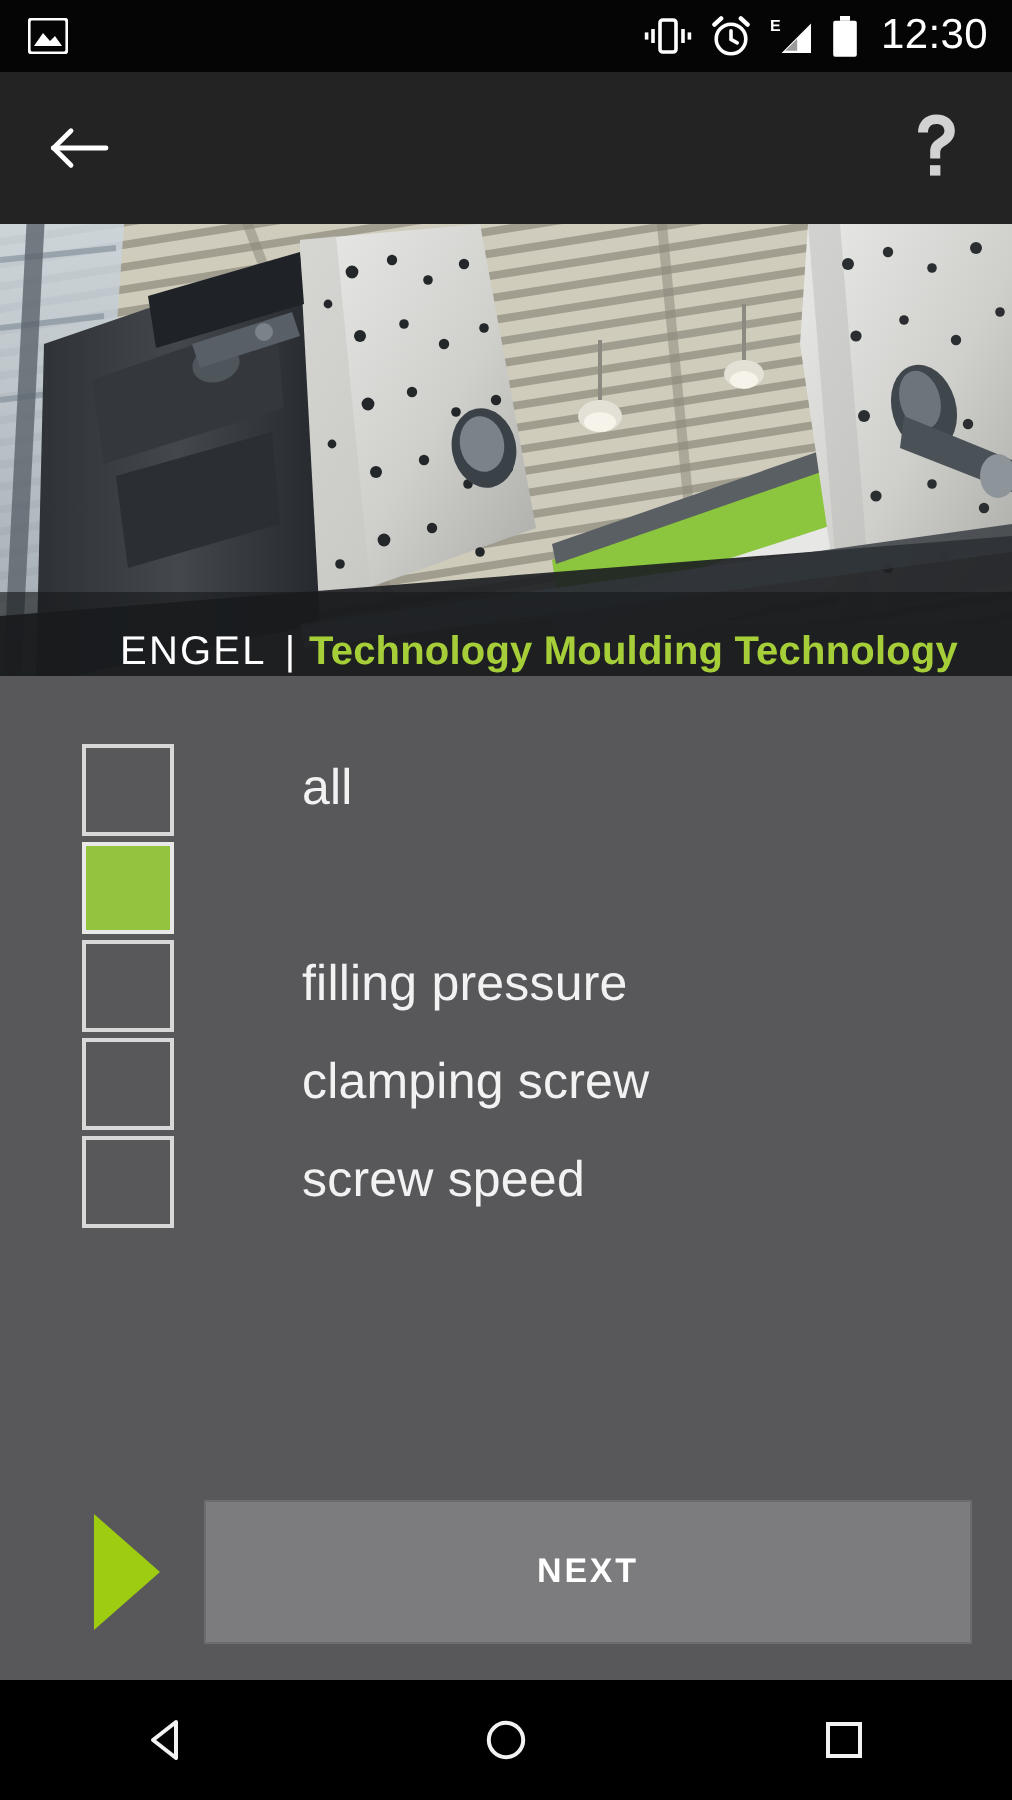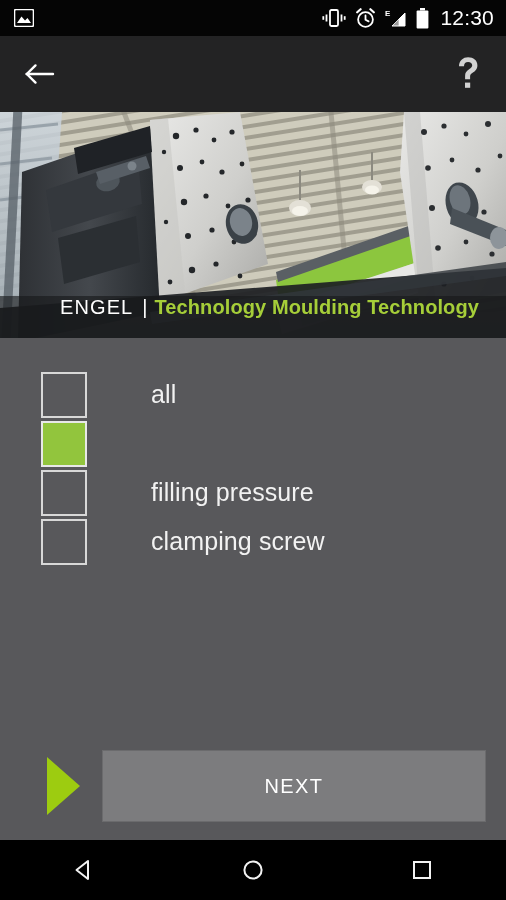--- a/index.html
+++ b/index.html
@@ -62,21 +62,21 @@
     width:506px; height:226px;
     overflow:hidden;
     background:#3c4146;
   }
   .hero svg { display:block; }
 
   .hero-caption {
     position:absolute; left:0; bottom:0;
     width:506px; height:42px;
     background:rgba(22,24,26,0.62);
-    display:flex; align-items:flex-start;
+    display:flex; align-items:flex-end;
     padding-left:60px;
     white-space:nowrap;
   }
   .cap-engel {
     color:#ffffff; font-size:20px; font-weight:400;
     letter-spacing:1.1px;
   }
   .cap-sep {
     color:#ffffff; font-size:20px; font-weight:300;
     margin:0 7px 0 9px;
@@ -134,21 +134,21 @@
   }
   .next-btn {
     margin-left:22px;
     width:384px; height:72px;
     background:#7c7c7e;
     border:1px solid #6b6b6d;
     display:flex; align-items:center; justify-content:center;
     cursor:pointer;
   }
   .next-label {
-    color:#ffffff; font-size:20px; font-weight:400;
+    color:#ffffff; font-size:17px; font-weight:700;
     letter-spacing:1.4px;
   }
 
   
   .nav-bar {
     position:absolute; left:0; bottom:0;
     width:506px; height:60px;
     background:#000000;
     display:flex; align-items:center; justify-content:space-around;
   }
@@ -362,20 +362,24 @@
       <span class="checkbox"></span>
       <span class="opt-label">filling pressure</span>
     </div>
 
     <div class="option-row">
       <span class="checkbox"></span>
       <span class="opt-label">clamping screw</span>
     </div>
 
 
+    <div class="option-row">
+      <span class="checkbox"></span>
+      <span class="opt-label">screw speed</span>
+    </div>
 
   </div>
 
   <div class="footer">
     <svg class="play-arrow" viewBox="0 0 33 58">
       <path d="M0 0 L33 29 L0 58 Z" fill="#9dcc10"></path>
     </svg>
     <div class="next-btn">
       <span class="next-label">NEXT</span>
     </div>

